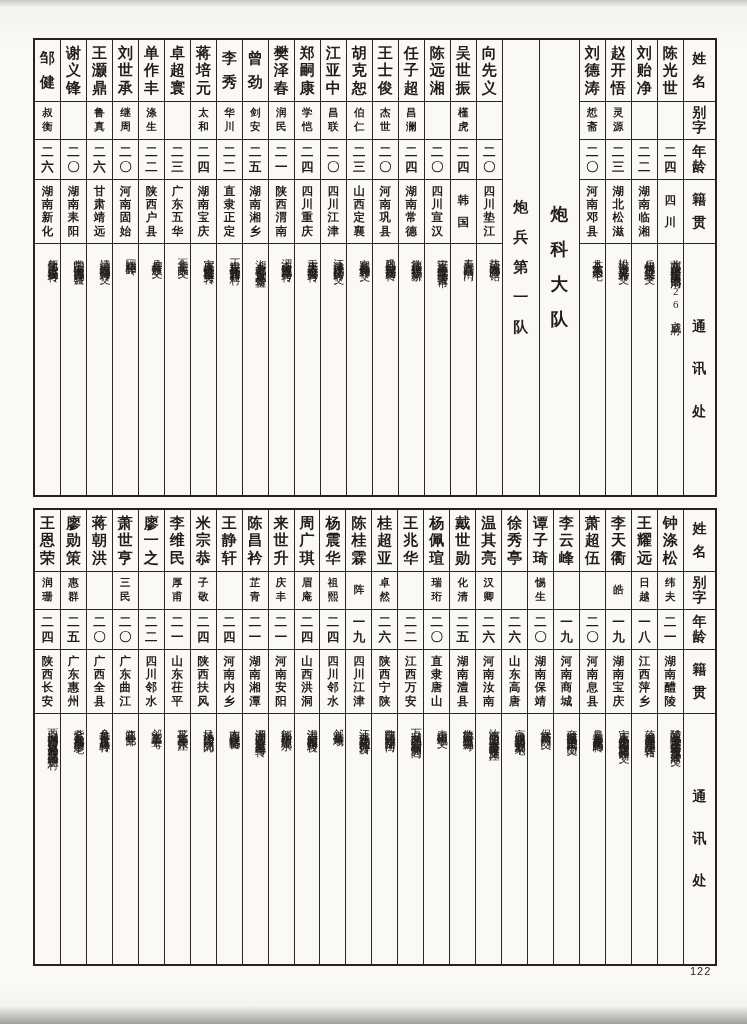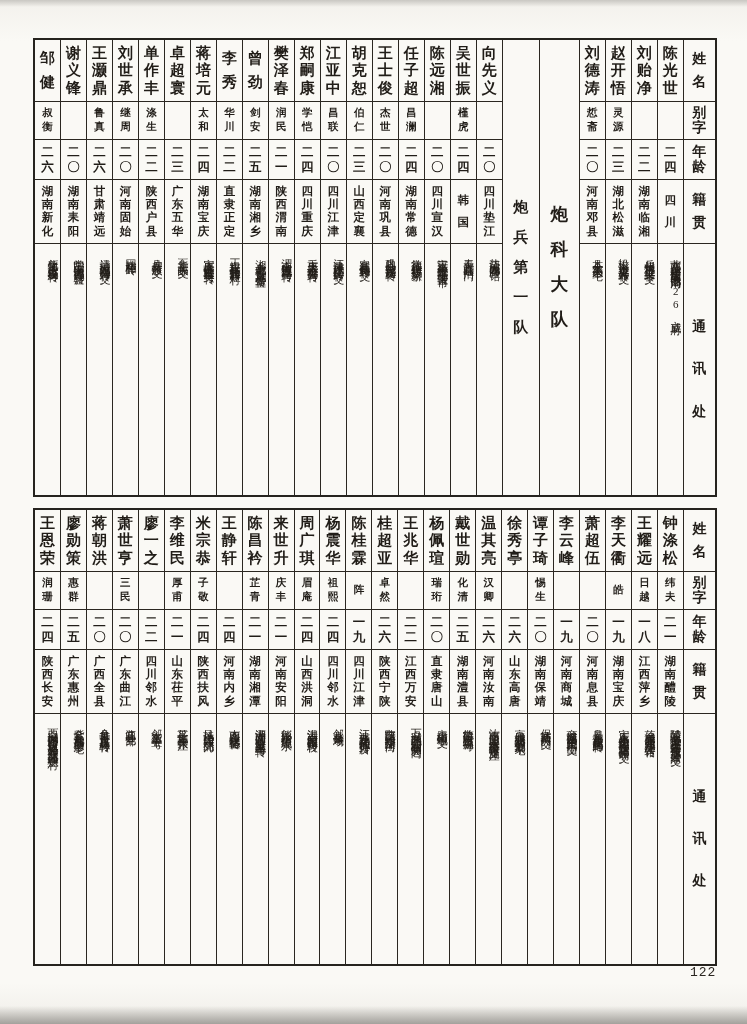--- a/index.html
+++ b/index.html
@@ -40,22 +40,22 @@
     font-size:11px;line-height:1.12;letter-spacing:1.5px;font-weight:500;
     text-align:start;
   }
   .h-cell{font-size:14px;font-weight:700;}
   .h-contact{flex:1 1 auto;display:flex;justify-content:center;align-items:center;}
   .h-contact-inner{height:62%;width:100%;}
   .sec-title{width:100%;}
   .sec-title.major{height:158px;font-size:17.5px;font-weight:700;}
   .sec-title.minor{height:166px;font-size:15px;font-weight:700;}
   .page-number{
-    position:absolute;left:690px;top:965px;font-size:13px;letter-spacing:1px;
-    font-family:Liberation Mono, monospace;color:#2a2620;
+    position:absolute;left:690px;top:965px;font-size:11px;letter-spacing:1px;
+    font-family:Liberation Sans, sans-serif;color:#2a2620;
   }
 </style>
 </head>
 <body>
 
 <div class="sheet">
   <div class="edge-top"></div>
   <div class="roster top">
       <div class="col entry">
         <div class="cell rule vspread c-name">

